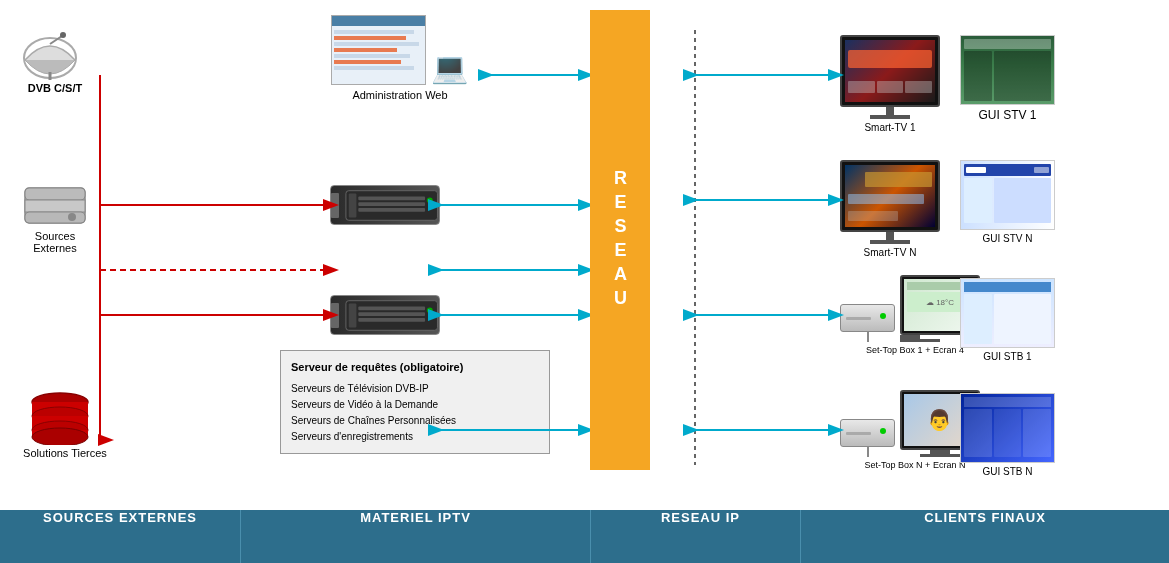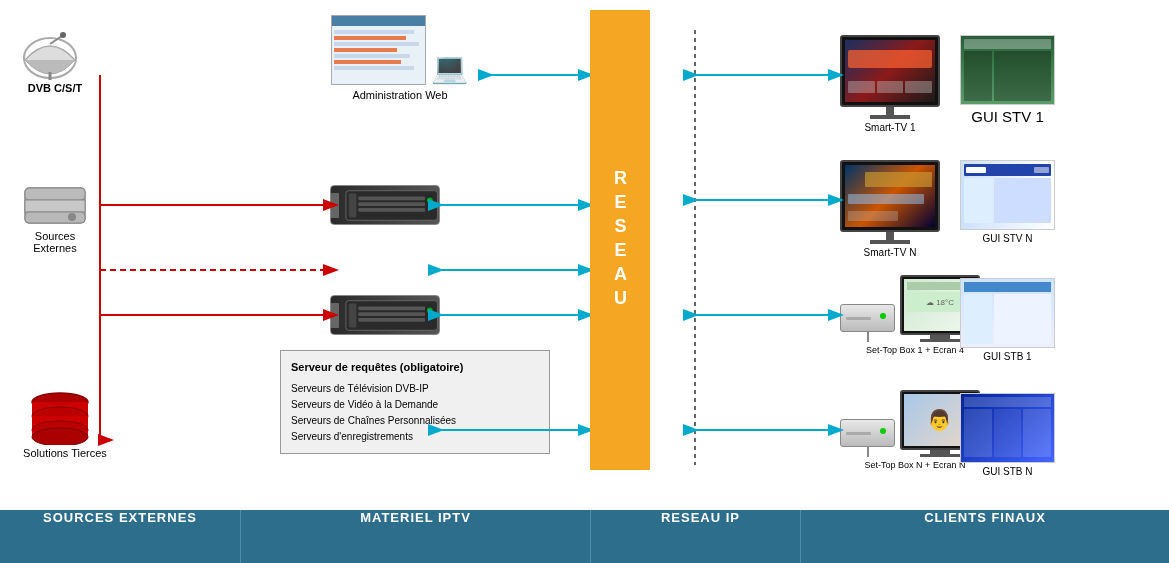--- a/index.html
+++ b/index.html
@@ -358,21 +358,21 @@
   <div style="position:absolute; left:960px; top:35px; text-align:center;">
     <div style="width:95px; height:70px; border:1px solid #ccc; overflow:hidden; background:#eee;">
       <div style="width:100%; height:100%; background:linear-gradient(to bottom, #2a5c3a 0%, #3a7c4a 40%, #5a9c6a 100%); padding:3px;">
         <div style="background:rgba(255,255,255,0.3); height:10px; margin-bottom:2px; border-radius:1px;"></div>
         <div style="display:flex; gap:2px; height:50px;">
           <div style="background:rgba(0,0,0,0.3); flex:1; border-radius:1px;"></div>
           <div style="background:rgba(0,0,0,0.3); flex:2; border-radius:1px;"></div>
         </div>
       </div>
     </div>
-    <div style="margin-top:3px; font-size:15px;">GUI STV 1</div>
+    <div style="margin-top:3px; font-size:12px;">GUI STV 1</div>
   </div>
 
   <div style="position:absolute; left:840px; top:160px; text-align:center;">
     <div style="width:100px; height:72px; background:#111; border:2px solid #444; border-radius:3px; overflow:hidden; position:relative;">
       <div style="position:absolute; top:3px; left:3px; right:3px; bottom:3px; background:linear-gradient(135deg,#003366,#cc5500,#000033);">
         <div style="width:100%; height:100%; display:flex; flex-direction:column; justify-content:space-around; padding:3px;">
           <div style="background:rgba(200,150,50,0.7); height:15px; width:80%; border-radius:1px; align-self:flex-end;"></div>
           <div style="background:rgba(150,200,250,0.5); height:10px; width:90%; border-radius:1px;"></div>
           <div style="background:rgba(200,200,200,0.3); height:10px; width:60%; border-radius:1px;"></div>
         </div>
@@ -403,21 +403,21 @@
     <div style="display:flex; align-items:flex-end; gap:5px;">
 
       <div style="display:flex; flex-direction:column; align-items:center;">
         <div style="width:55px; height:28px; background:linear-gradient(to bottom,#e8e8e8,#bbb); border:1px solid #888; border-radius:3px; position:relative;">
           <div style="position:absolute; top:8px; right:8px; width:6px; height:6px; background:#00cc00; border-radius:50%;"></div>
           <div style="position:absolute; top:12px; left:5px; width:25px; height:3px; background:#aaa; border-radius:1px;"></div>
         </div>
         <div style="width:2px; height:10px; background:#888; margin:0 auto;"></div>
       </div>
 
-      <div style="display:flex; flex-direction:column; align-items:center;">
+      <div style="display:flex; flex-direction:column; ">
         <div style="width:80px; height:60px; background:#111; border:2px solid #444; border-radius:3px; overflow:hidden; position:relative;">
           <div style="position:absolute; top:2px; left:2px; right:2px; bottom:2px; background:linear-gradient(135deg, #d0e8d0, #f0f8f0);">
             <div style="padding:3px; font-size:6px; color:#333;">
               <div style="background:#aaccaa; height:8px; margin-bottom:2px;"></div>
               <div style="background:#cceecc; height:20px; border-radius:1px; display:flex; align-items:center; justify-content:center; font-size:8px; color:#666;">☁ 18°C</div>
             </div>
           </div>
         </div>
         <div style="width:20px; height:4px; background:#555;"></div>
         <div style="width:40px; height:3px; background:#555;"></div>

